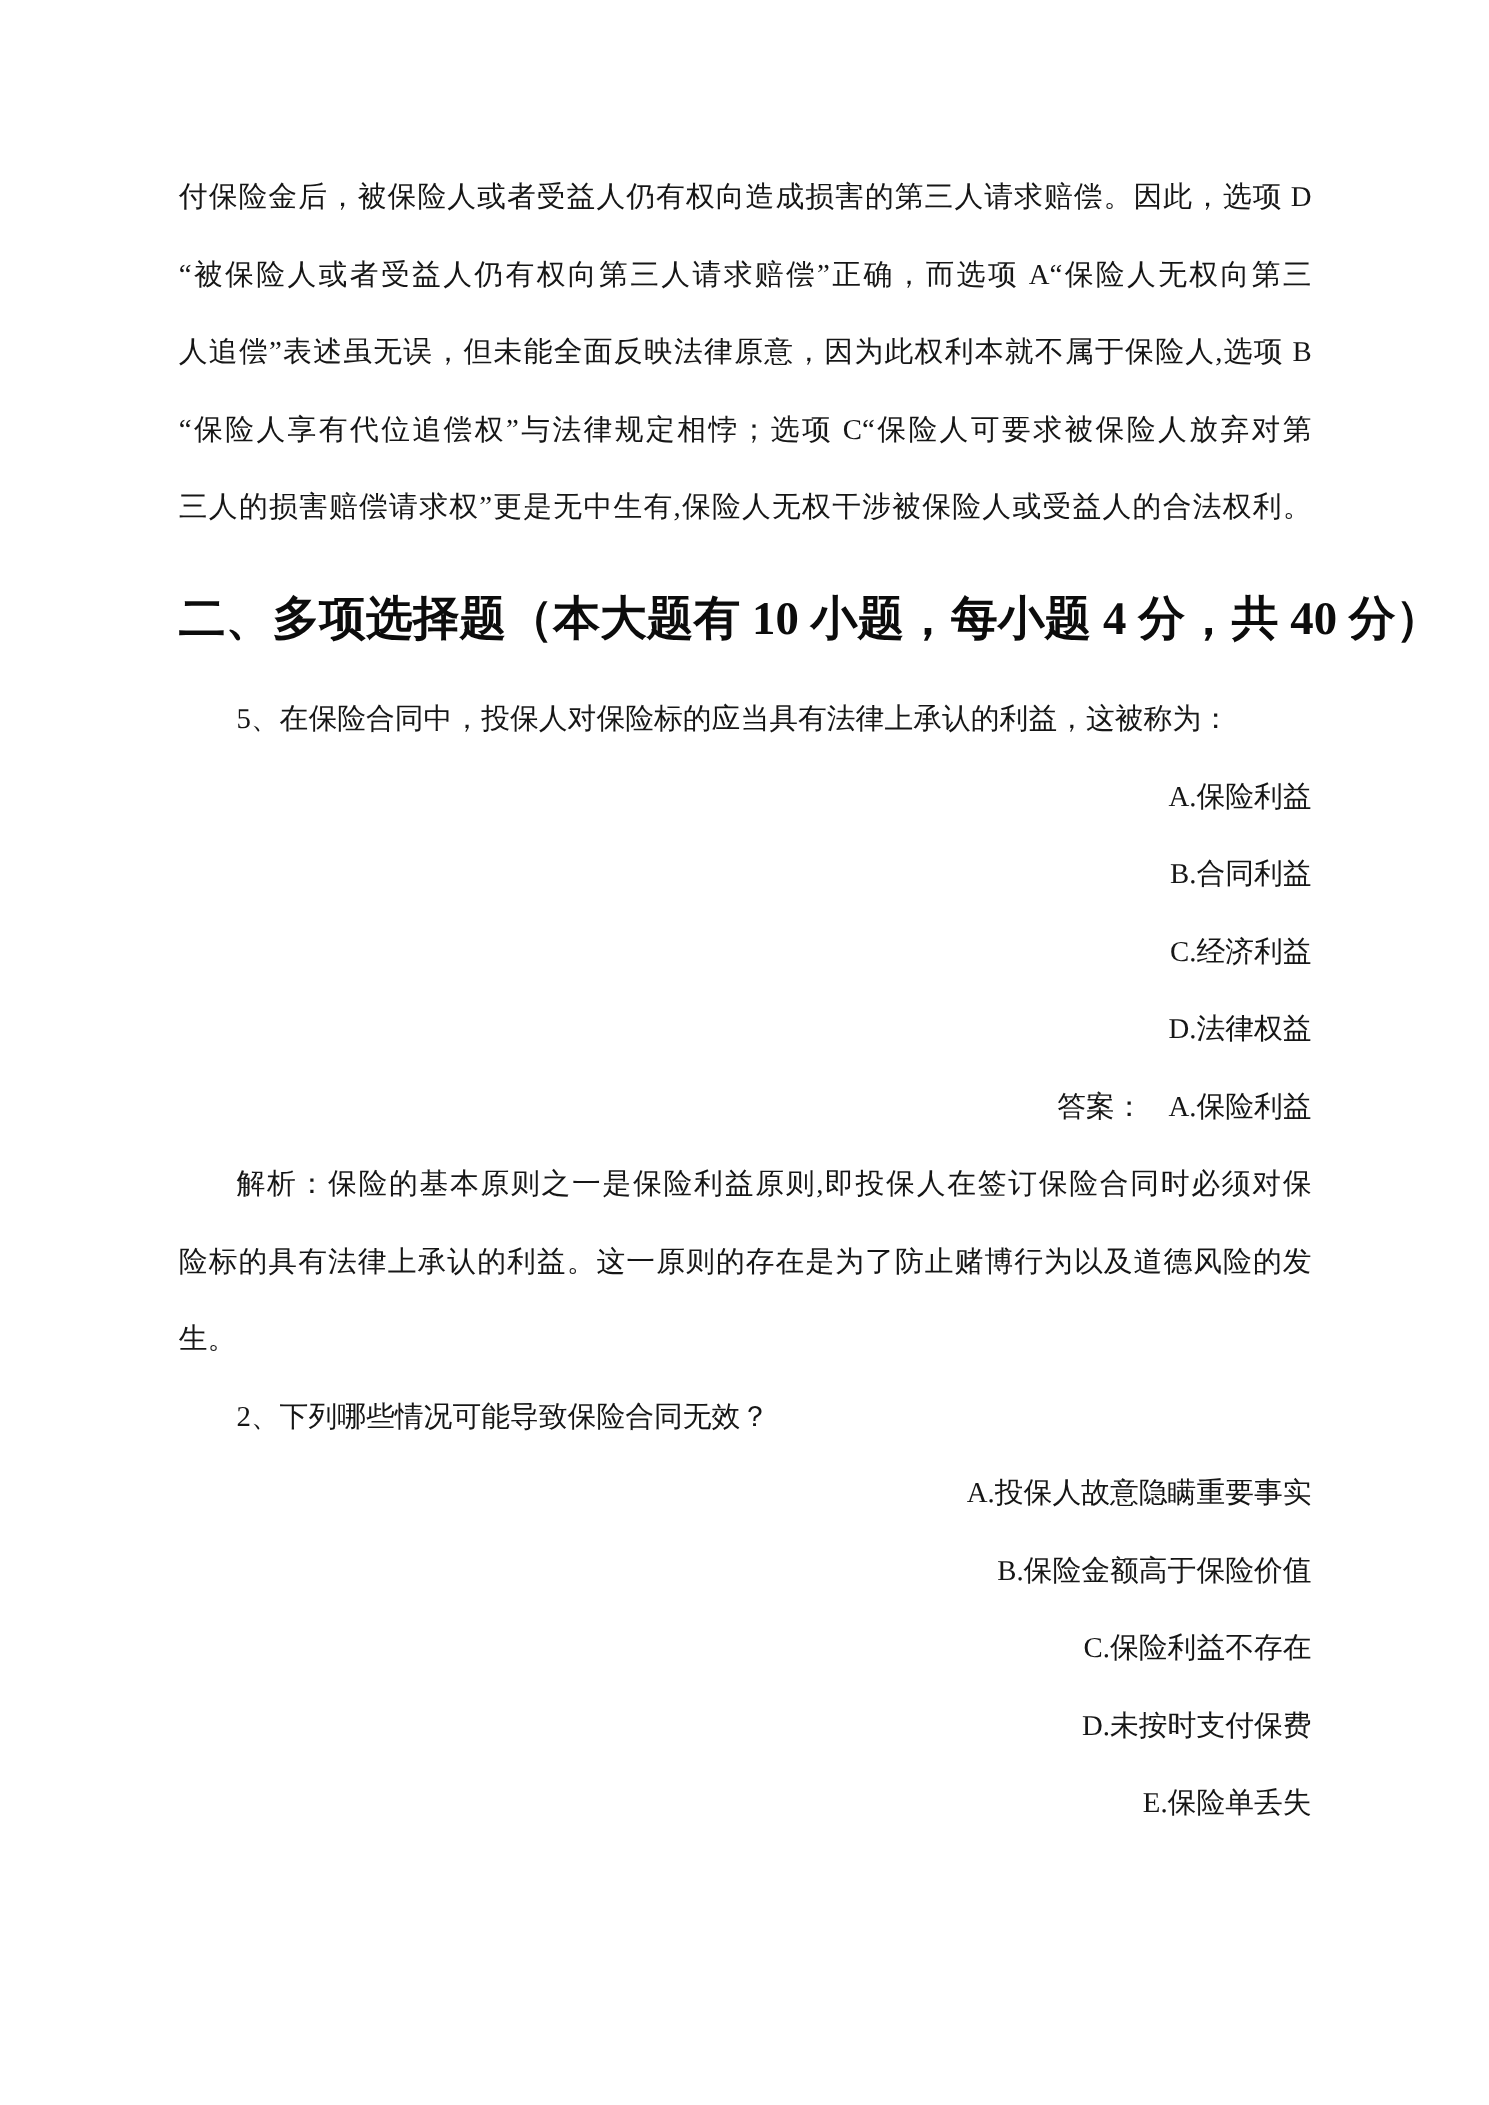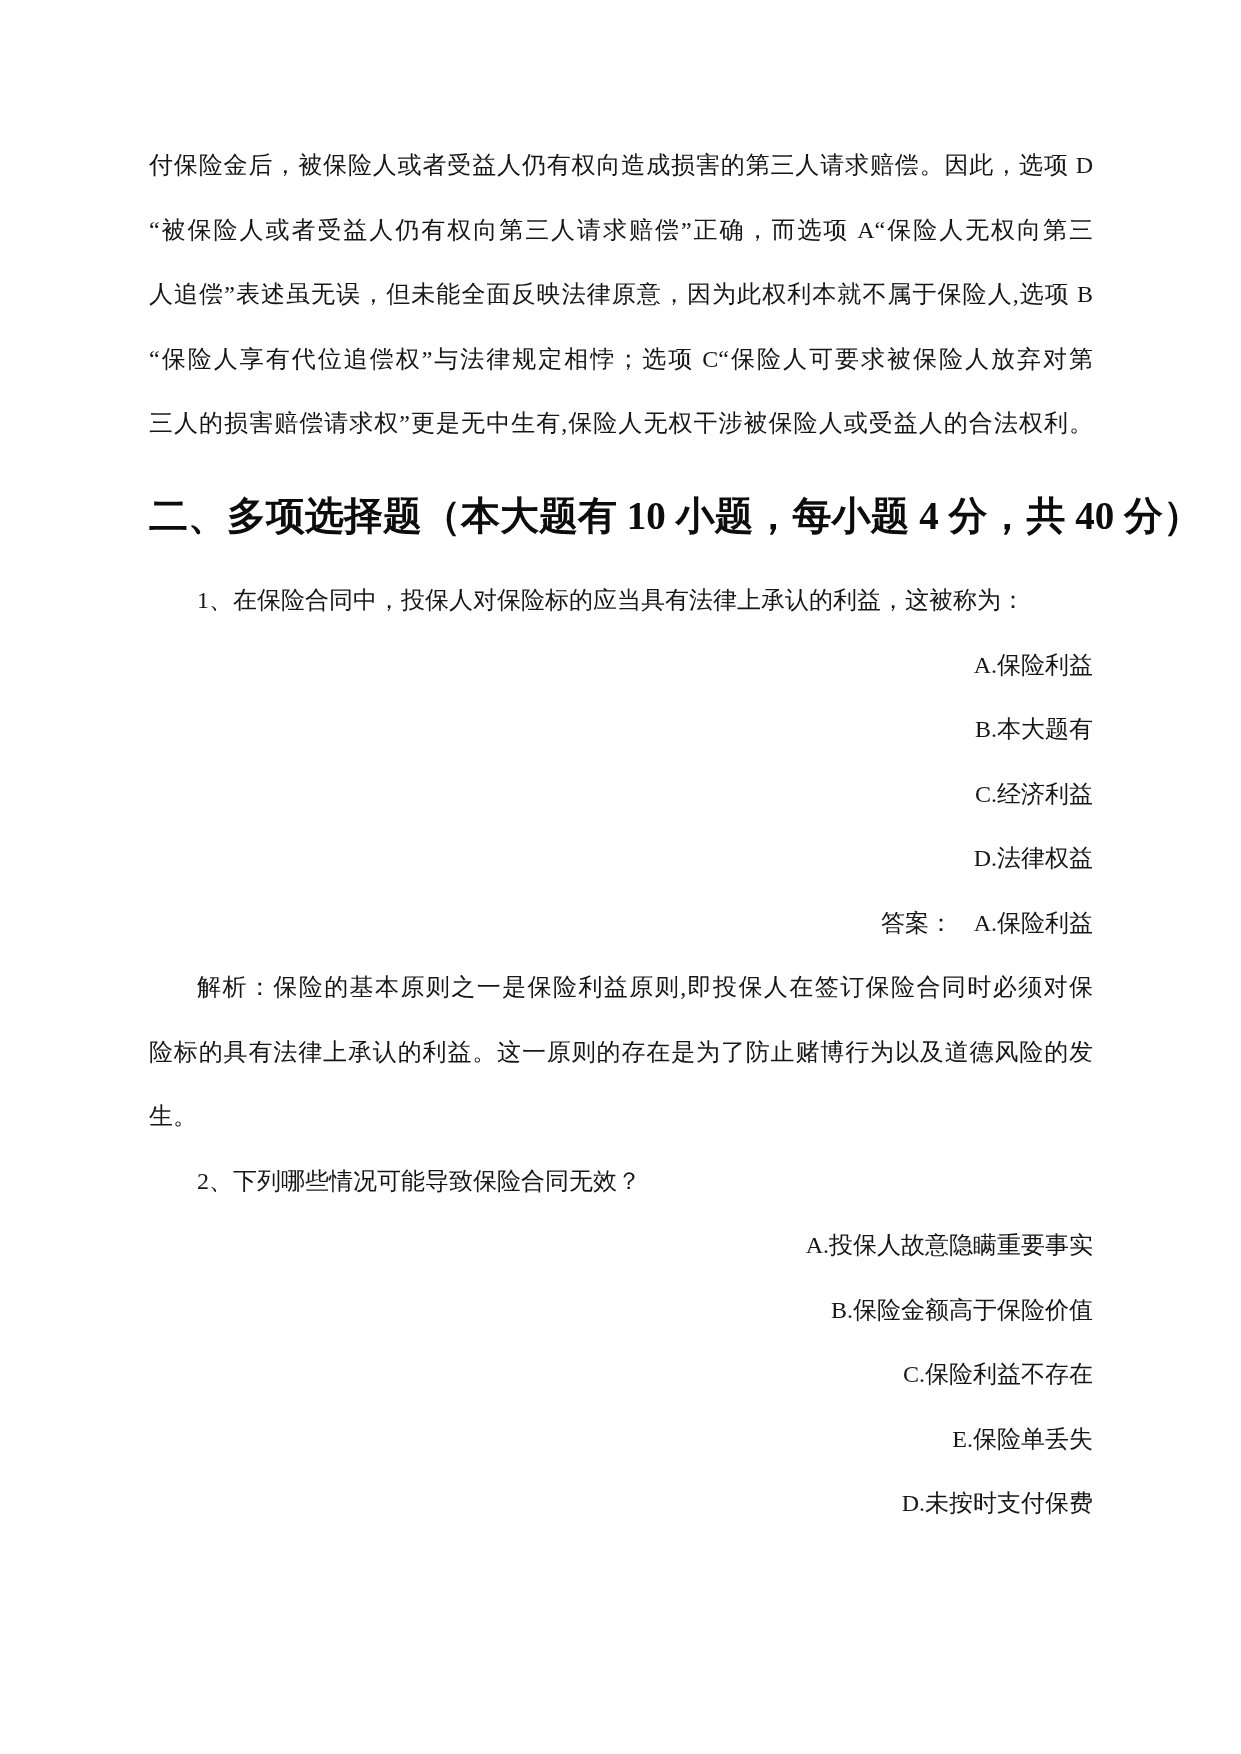--- a/index.html
+++ b/index.html
@@ -60,39 +60,39 @@
     <div class="jline">付保险金后，被保险人或者受益人仍有权向造成损害的第三人请求赔偿。因此，选项 D</div>
     <div class="jline">“被保险人或者受益人仍有权向第三人请求赔偿”正确，而选项 A“保险人无权向第三</div>
     <div class="jline">人追偿”表述虽无误，但未能全面反映法律原意，因为此权利本就不属于保险人,选项 B</div>
     <div class="jline">“保险人享有代位追偿权”与法律规定相悖；选项 C“保险人可要求被保险人放弃对第</div>
     <div class="jline">三人的损害赔偿请求权”更是无中生有,保险人无权干涉被保险人或受益人的合法权利。</div>
   </div>
 
   <div class="heading">二、多项选择题（本大题有 10 小题，每小题 4 分，共 40 分）</div>
 
   <div>
-    <div class="q">1、在保险合同中，投保人对保险标的应当具有法律上承认的利益，这被称为：</div>
+    <div class="q">5、在保险合同中，投保人对保险标的应当具有法律上承认的利益，这被称为：</div>
 
     <div class="opt"><span class="opt-label">A.</span><span>保险利益</span></div>
-    <div class="opt"><span class="opt-label">B.</span><span>本大题有</span></div>
+    <div class="opt"><span class="opt-label">B.</span><span>合同利益</span></div>
     <div class="opt"><span class="opt-label">C.</span><span>经济利益</span></div>
     <div class="opt"><span class="opt-label">D.</span><span>法律权益</span></div>
 
     <div class="opt"><span>答案：</span><span class="ans-letter">A.</span><span>保险利益</span></div>
 
     <div>
       <div class="jline indent2">解析：保险的基本原则之一是保险利益原则,即投保人在签订保险合同时必须对保</div>
       <div class="jline">险标的具有法律上承认的利益。这一原则的存在是为了防止赌博行为以及道德风险的发</div>
       <div>生。</div>
     </div>
   </div>
 
   <div>
     <div class="q">2、下列哪些情况可能导致保险合同无效？</div>
 
     <div class="opt"><span class="opt-label">A.</span><span>投保人故意隐瞒重要事实</span></div>
     <div class="opt"><span class="opt-label">B.</span><span>保险金额高于保险价值</span></div>
     <div class="opt"><span class="opt-label">C.</span><span>保险利益不存在</span></div>
+    <div class="opt"><span class="opt-label">D.</span><span>未按时支付保费</span></div>
     <div class="opt"><span class="opt-label">E.</span><span>保险单丢失</span></div>
-    <div class="opt"><span class="opt-label">D.</span><span>未按时支付保费</span></div>
   </div>
 
 </div>
 
 </body></html>

